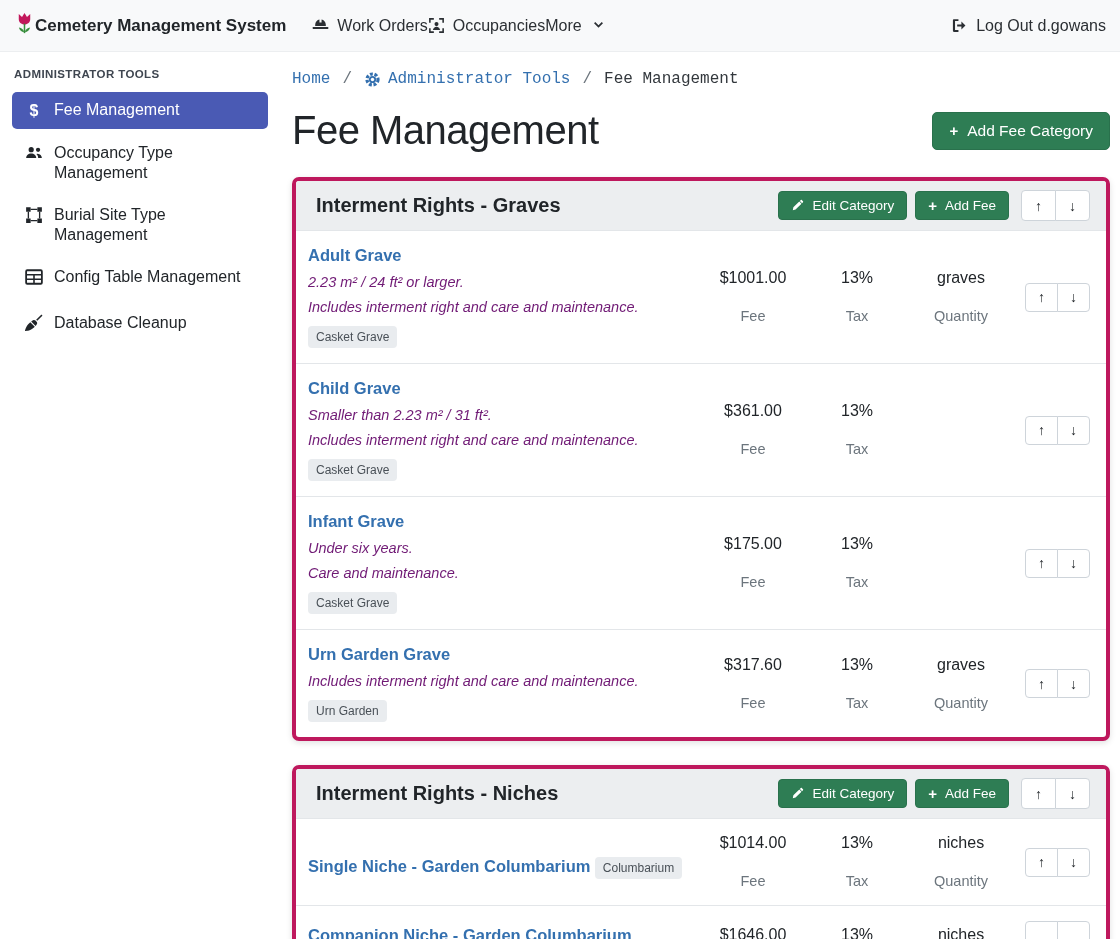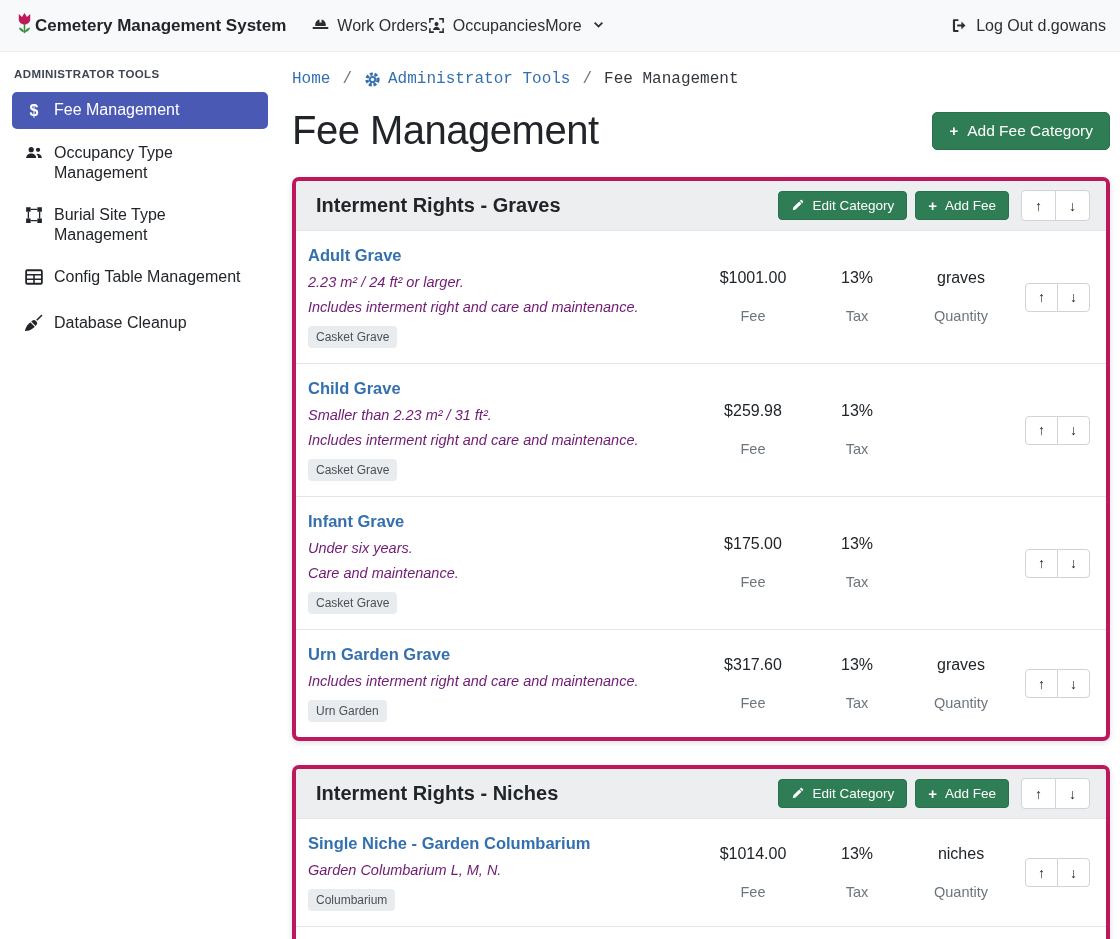--- a/index.html
+++ b/index.html
@@ -289,21 +289,21 @@
       </div>
 
       <div class="fee-row">
         <div class="fee-main">
           <a class="fee-name">Child Grave</a>
           <div class="fee-desc">Smaller than 2.23 m² / 31 ft².</div>
           <div class="fee-desc">Includes interment right and care and maintenance.</div>
           <span class="badge">Casket Grave</span>
         </div>
         <div class="fee-col">
-          <div class="fee-value">$259.98</div>
+          <div class="fee-value">$361.00</div>
           <div class="fee-label">Fee</div>
         </div>
         <div class="fee-col">
           <div class="fee-value">13%</div>
           <div class="fee-label">Tax</div>
         </div>
         <div class="fee-col">
           <div class="fee-value"></div>
           <div class="fee-label"></div>
         </div>
@@ -396,21 +396,20 @@
             </button>
           <button class="arrow-btn">
               <span>↓</span>
             </button>
         </div>
       </div>
 
       <div class="fee-row">
         <div class="fee-main">
           <a class="fee-name">Single Niche - Garden Columbarium</a>
-          <div class="fee-desc">Garden Columbarium L, M, N.</div>
           <span class="badge">Columbarium</span>
         </div>
         <div class="fee-col">
           <div class="fee-value">$1014.00</div>
           <div class="fee-label">Fee</div>
         </div>
         <div class="fee-col">
           <div class="fee-value">13%</div>
           <div class="fee-label">Tax</div>
         </div>

